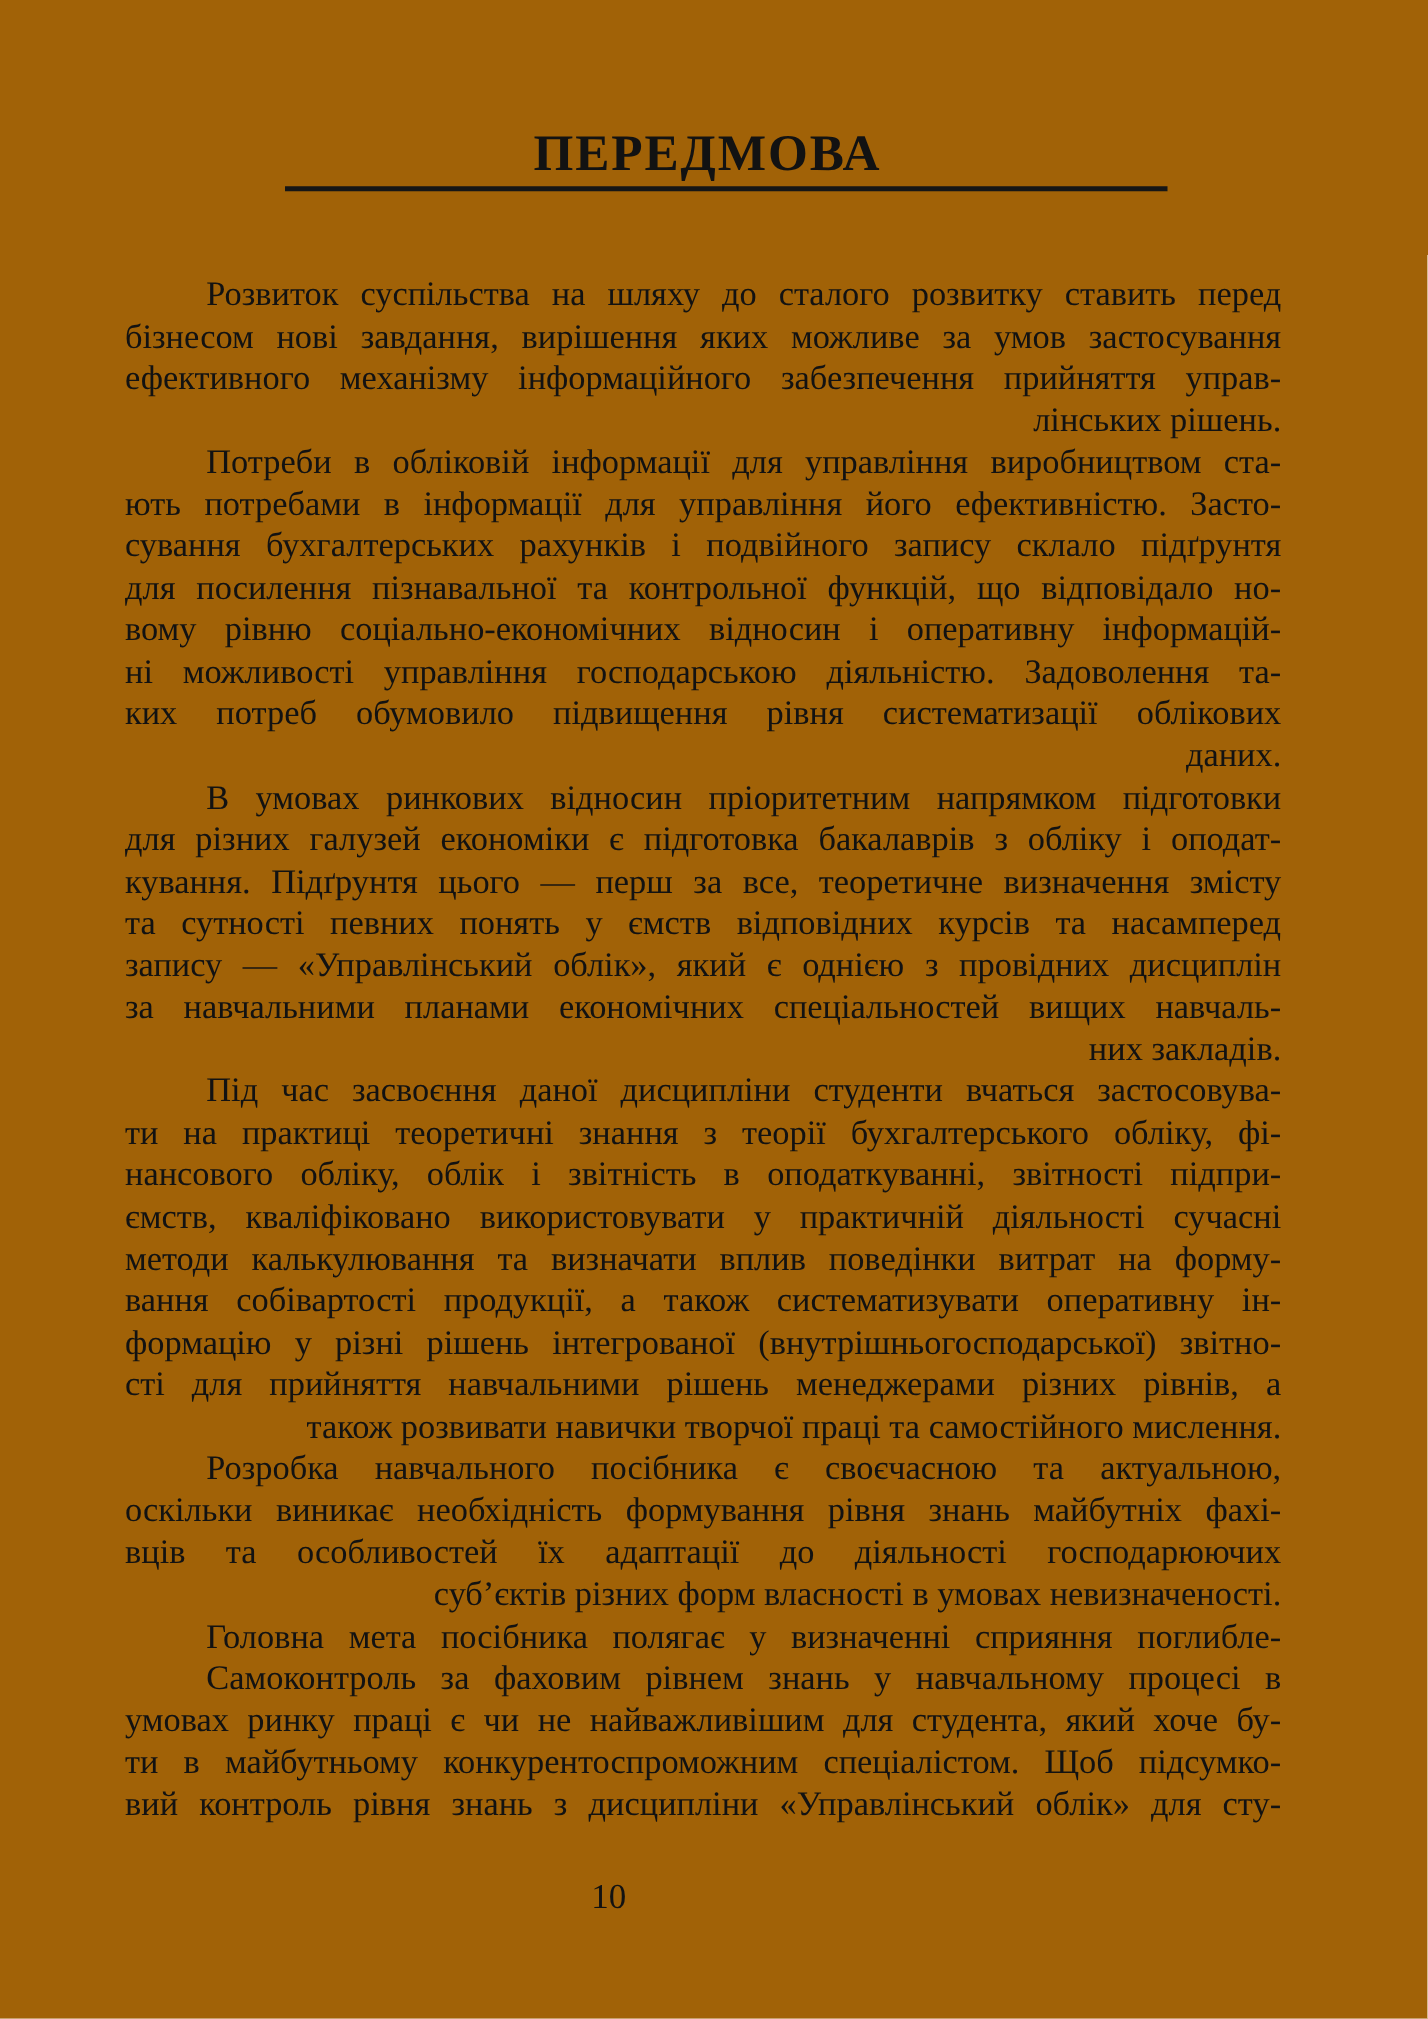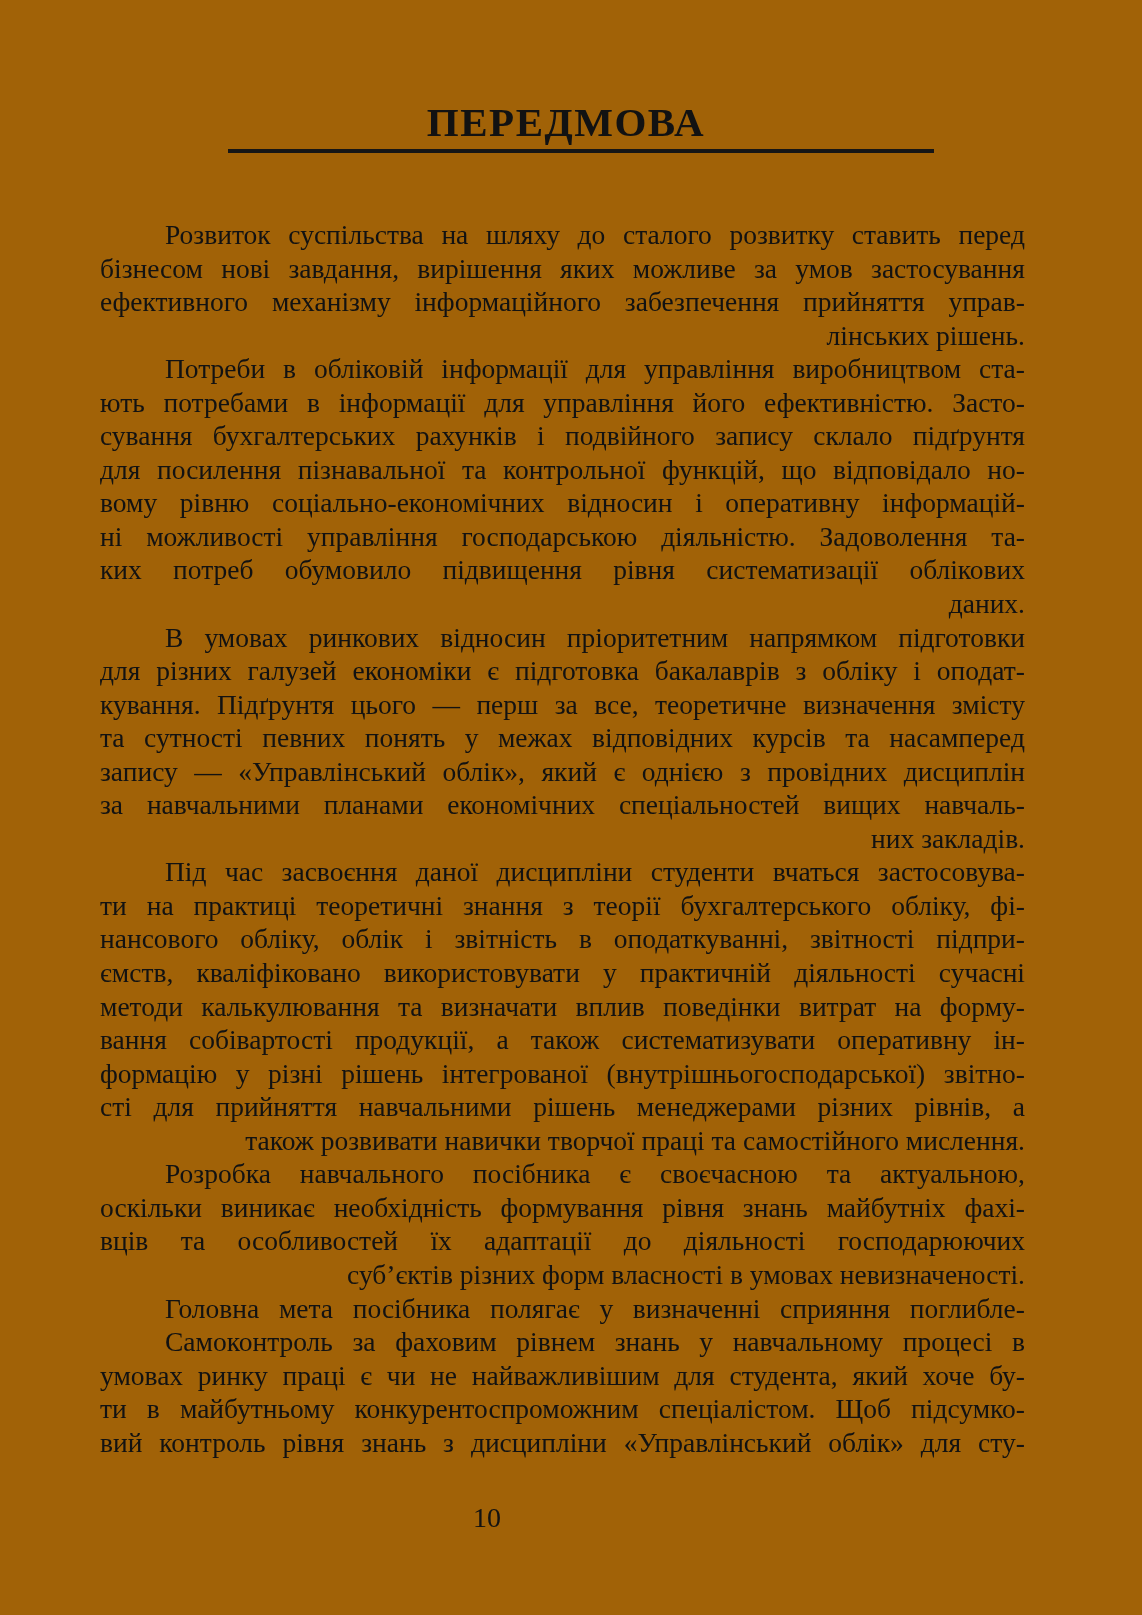--- a/index.html
+++ b/index.html
@@ -216,21 +216,21 @@
           <span>теоретичне</span>
           <span>визначення</span>
           <span>змісту</span>
         </div>
         <div class="line just">
           <span>та</span>
           <span>сутності</span>
           <span>певних</span>
           <span>понять</span>
           <span>у</span>
-          <span>межах</span>
+          <span>ємств</span>
           <span>відповідних</span>
           <span>курсів</span>
           <span>та</span>
           <span>насамперед</span>
         </div>
         <div class="line just">
           <span>запису</span>
           <span>—</span>
           <span>«Управлінський</span>
           <span>облік»,</span>

